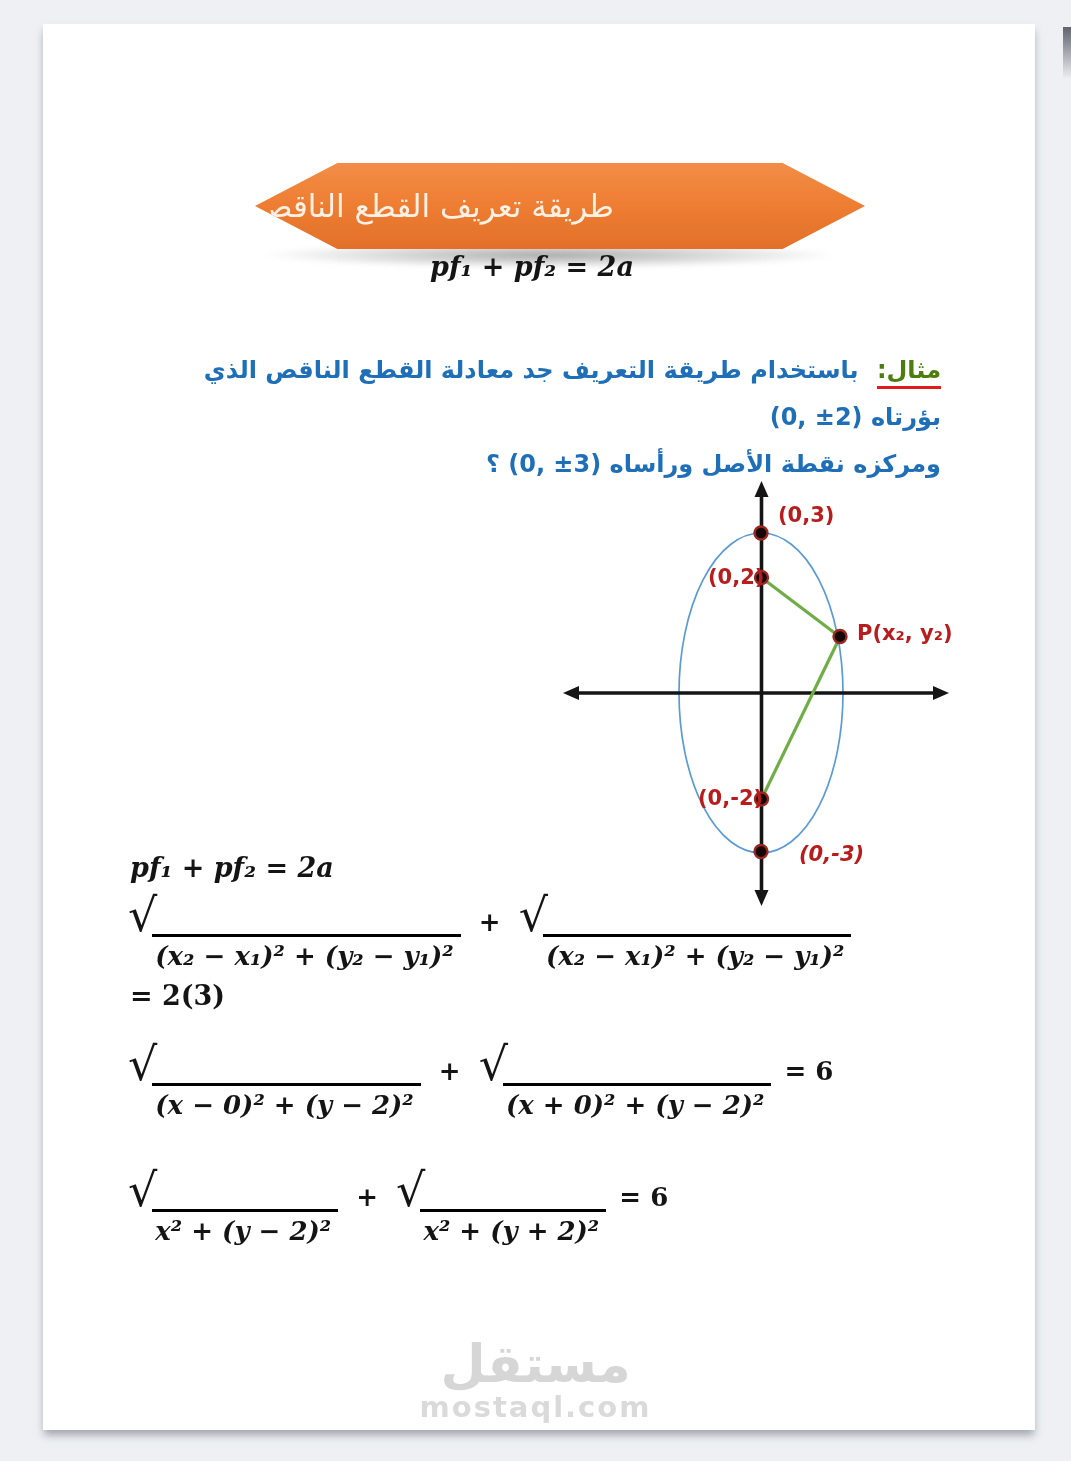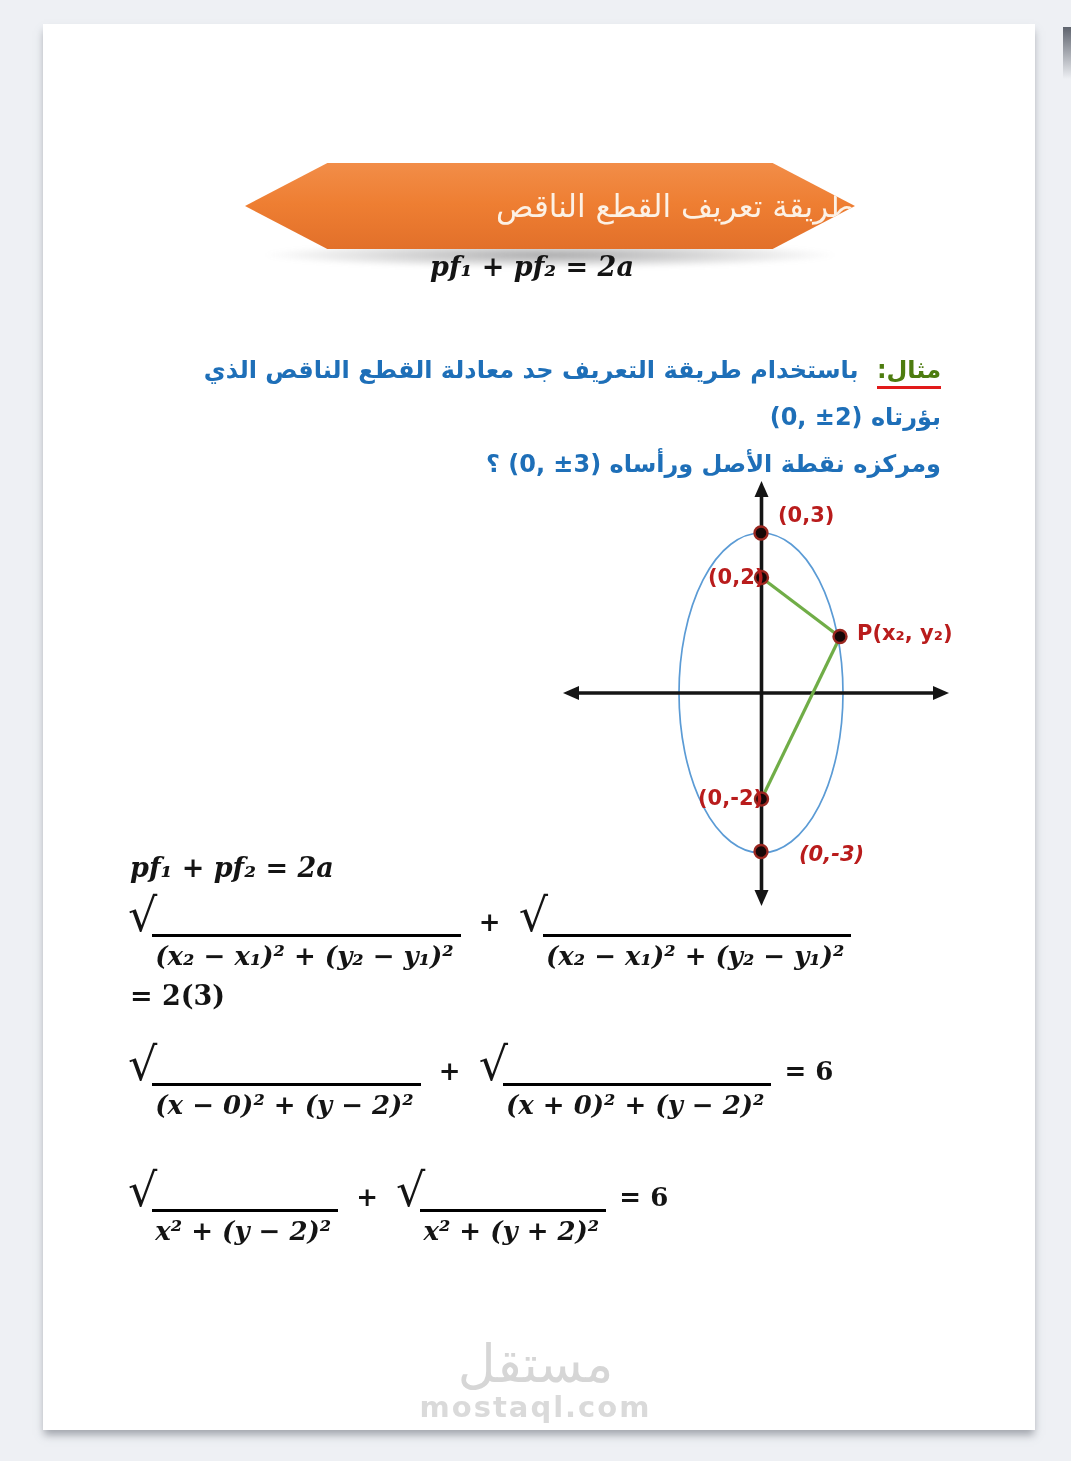--- a/index.html
+++ b/index.html
@@ -17,24 +17,24 @@
     position:absolute; right:0; top:27px; width:8px; height:52px;
     background:linear-gradient(180deg, rgba(58,64,76,.8), rgba(58,64,76,0));
   }
   
   .banner-shadow{
     position:absolute; left:252px; top:241px; width:596px; height:28px;
     background:radial-gradient(ellipse at center, rgba(110,110,112,.58) 0%, rgba(110,110,112,0) 68%);
     filter:blur(2px);
   }
   .banner{
-    position:absolute; left:245px; top:163px; width:610px; height:86px;
+    position:absolute; left:255px; top:163px; width:610px; height:86px;
     background:linear-gradient(180deg,#f28d48 0%, #ee7e32 48%, #e2702a 100%);
     clip-path:polygon(0 50%, 13.5% 0, 86.5% 0, 100% 50%, 86.5% 100%, 13.5% 100%);
-    display:flex; align-items:center; justify-content:flex-end;
+    display:flex; align-items:center; justify-content:flex-start;
   }
   .banner-title{
     color:#fcf1e5; font-size:31px; font-weight:500; letter-spacing:.5px;
     direction:rtl;
   }
   .def-formula{
     position:absolute; left:352px; top:251px; width:360px; text-align:center;
     font-family:"DejaVu Serif", serif; font-style:italic; font-weight:700;
     font-size:27px; color:#141414;
   }
@@ -64,21 +64,21 @@
   .sqrt{ display:inline-flex; align-items:flex-start; }
   .rad-sym{ font-size:46px; font-weight:400; font-style:normal; line-height:38px; margin-right:-5px; }
   .radicand{ display:inline-block; border-top:3px solid #000000; padding:4px 7px 0 3px; font-style:italic; line-height:31px;margin-top:38px; }
   .op{ display:inline-block; padding:9px 9px 0; font-style:normal; }
   .result{ display:inline-block; padding-top:9px; margin-left:4px; font-style:normal; }
   
   .watermark{
     position:absolute; left:0; right:0; top:1337px; text-align:center;
     color:#d6d6d6; user-select:none;
   }
-  .wm-ar{ font-size:52px; font-weight:400; line-height:54px; letter-spacing:1px; }
+  .wm-ar{ font-size:52px; font-weight:700; line-height:54px; letter-spacing:1px; }
   .wm-en{ font-size:29px; font-weight:700; color:#dadada; letter-spacing:2px; line-height:32px; }
 </style>
 </head>
 <body>
 
 <div class="canvas">
 
   <div class="sheet"></div>
   <div class="scroll-smudge"></div>
 

